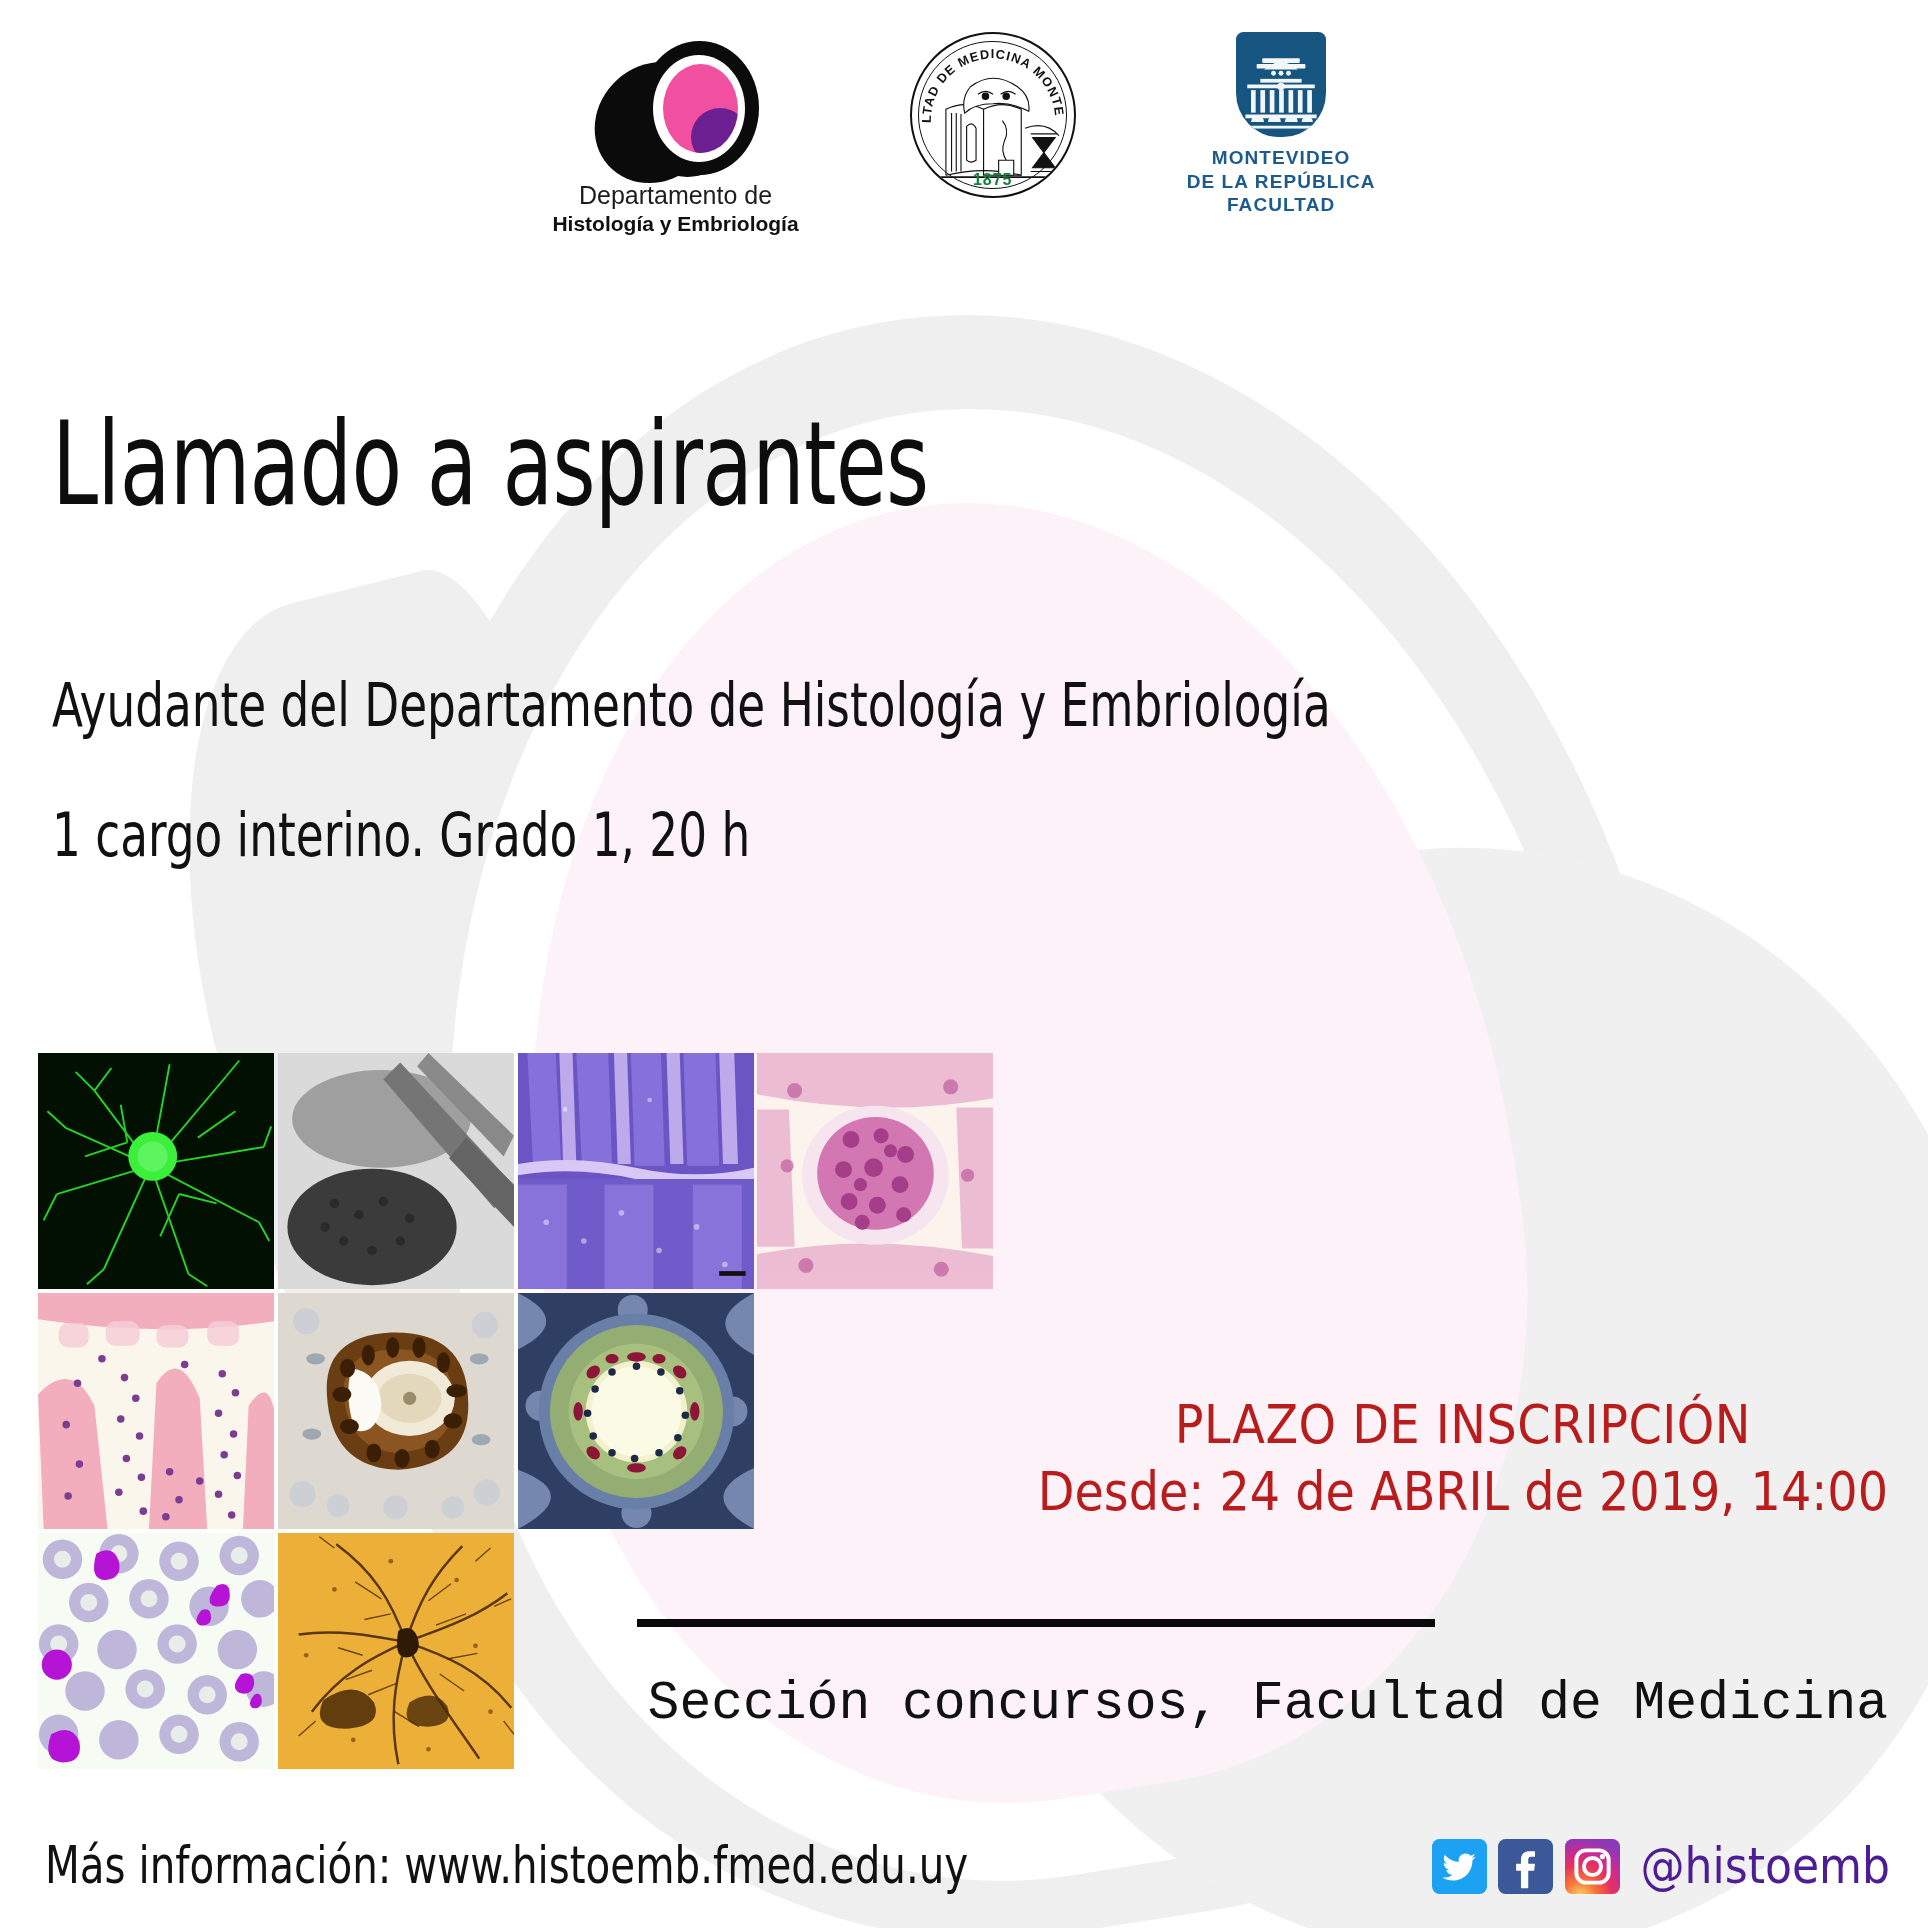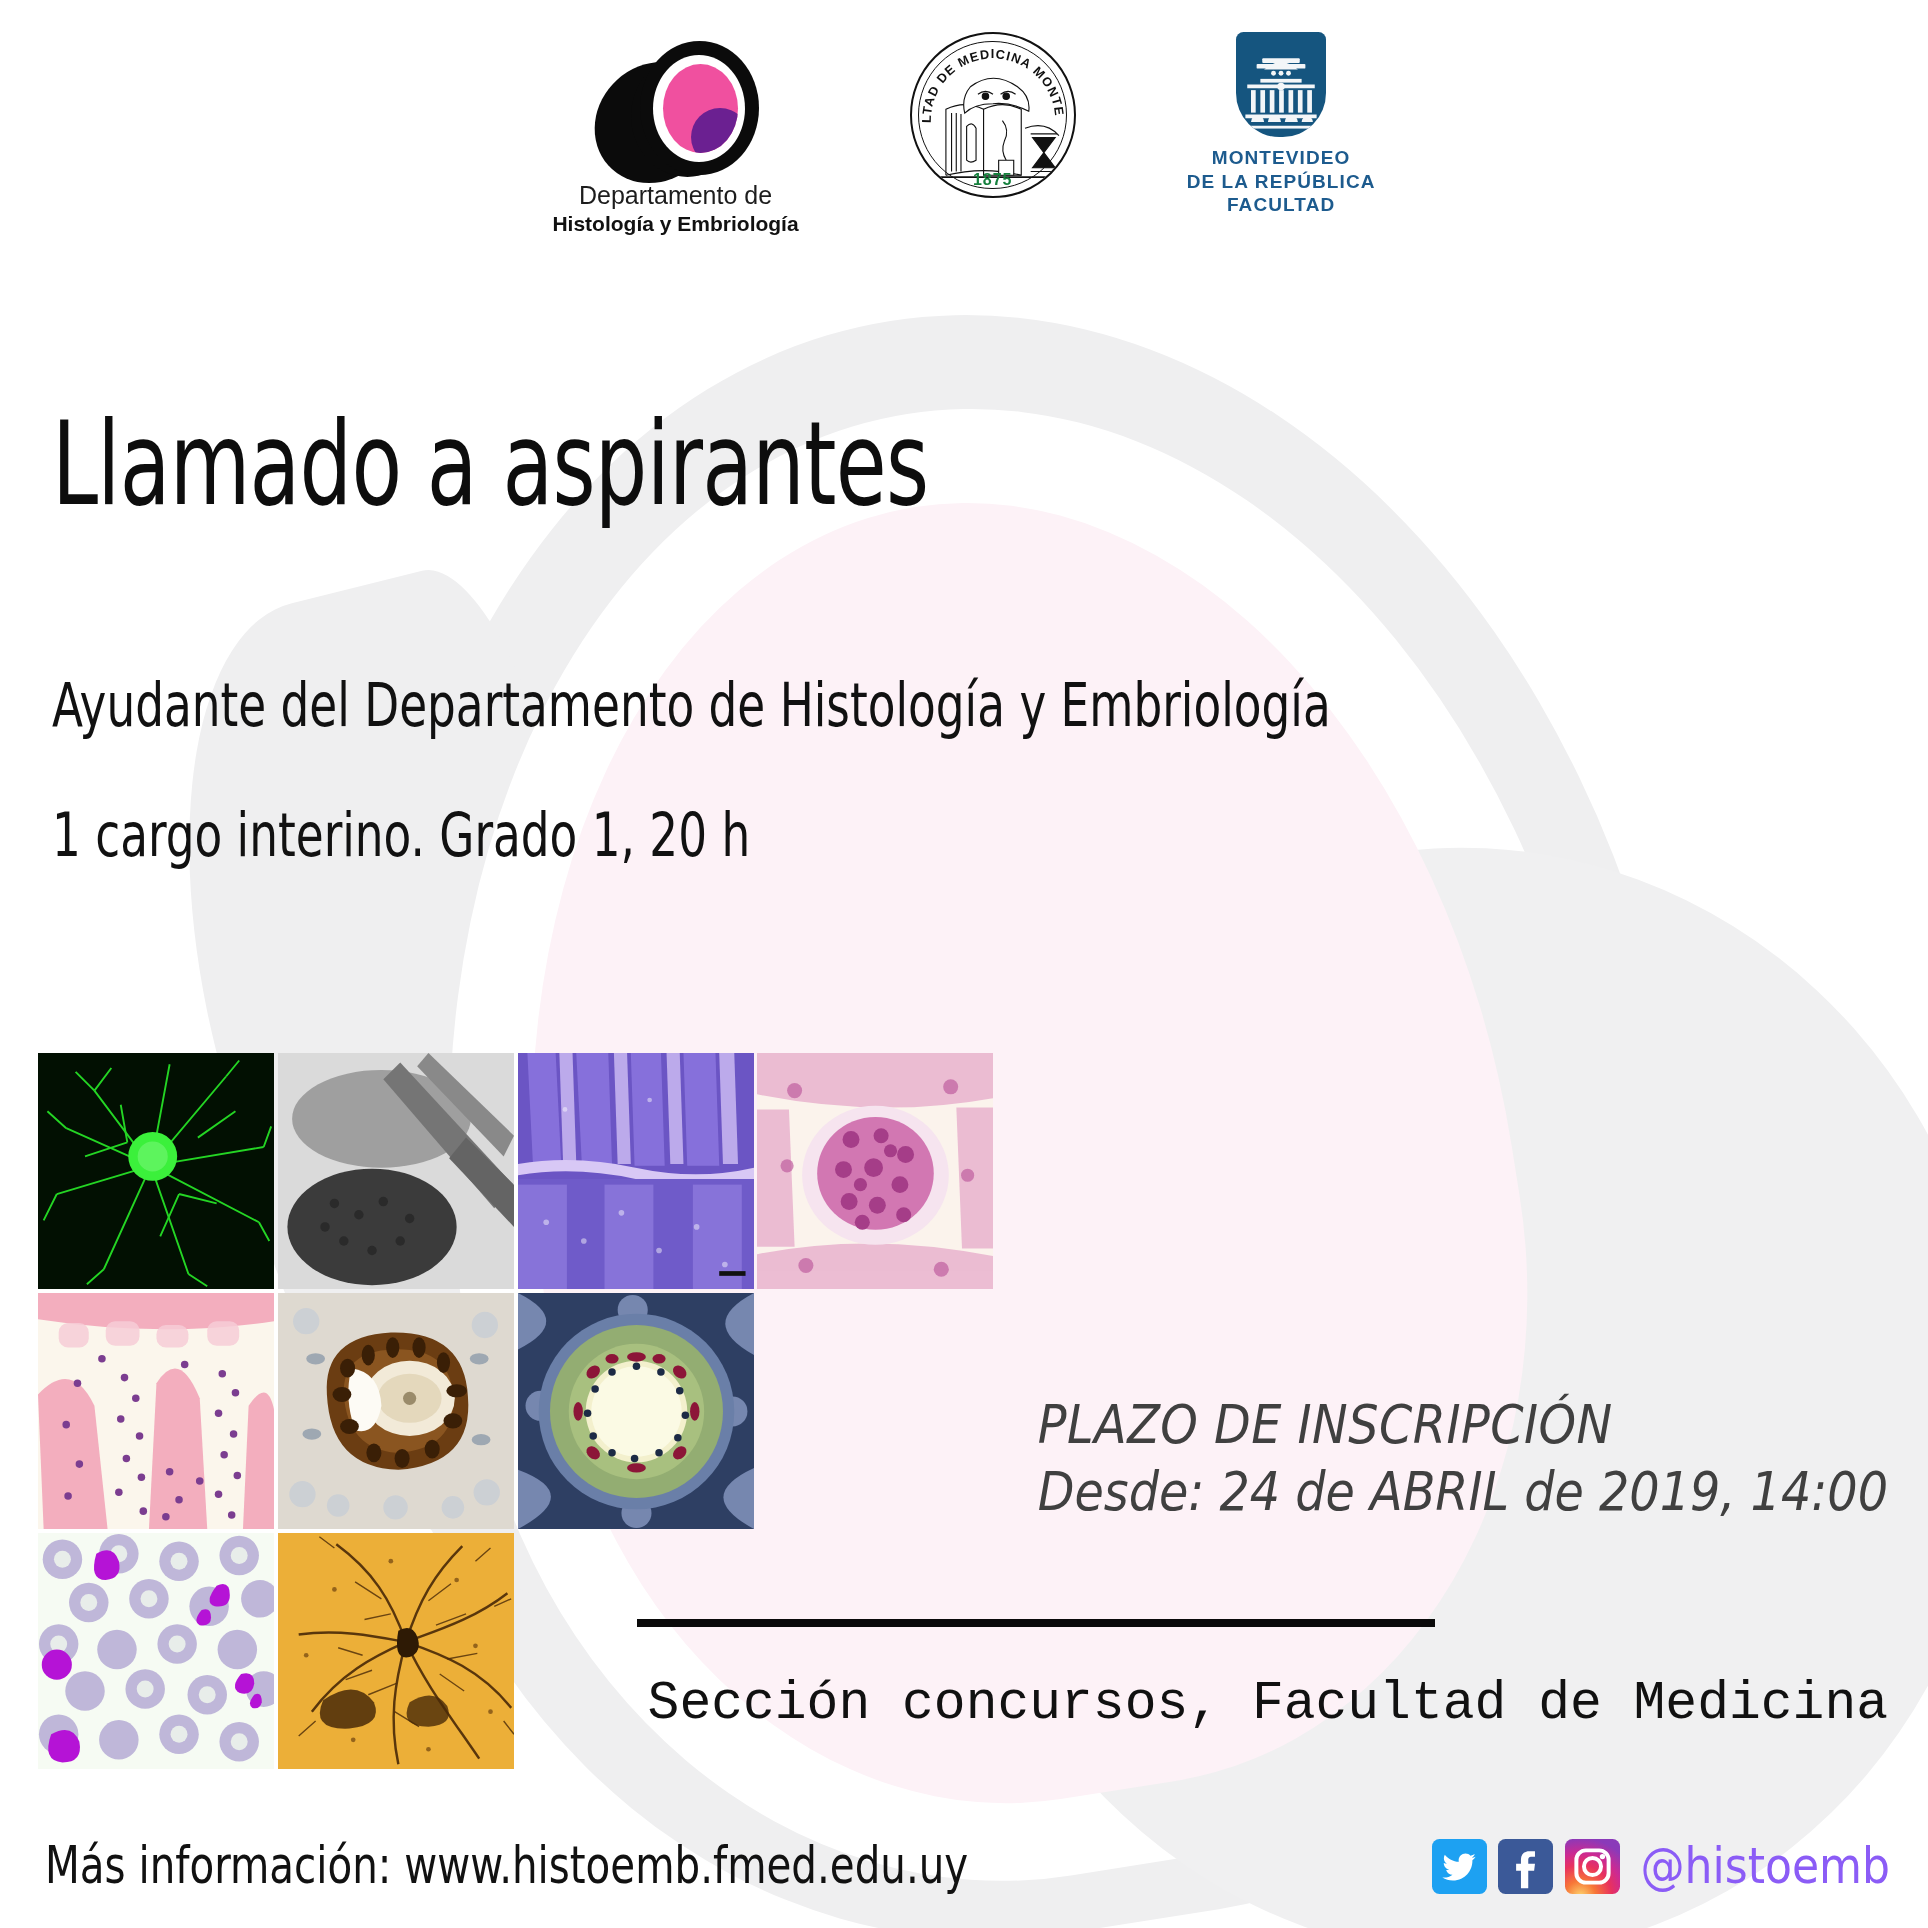--- a/index.html
+++ b/index.html
@@ -148,24 +148,23 @@
     display:grid;grid-template-columns:repeat(4,236px);
     grid-auto-rows:236px;gap:3.8px;
   }
   .cell{width:236px;height:236px;overflow:hidden;position:relative;}
   .cell svg{display:block;width:236px;height:236px;}
   .cell.empty{background:transparent;}
 
   
   .info{
     position:absolute;right:40px;top:1392px;z-index:6;
-    text-align:left;
+    text-align:center;
     font-family:"Liberation Sans Narrow","DejaVu Sans Condensed","Liberation Sans",sans-serif;
-    color:#404040;
-    font-style:italic;
+    color:#b91c1c;
   }
   .info .hdr{font-size:53px;line-height:1.26;letter-spacing:0.5px;}
   .info .ln{font-size:53px;line-height:1.26;}
   .rule{
     position:absolute;left:637px;top:1619px;width:798px;height:7.5px;
     background:#0a0a0a;z-index:6;
   }
   .seccion{
     position:absolute;right:40px;top:1674px;z-index:6;
     text-align:right;color:#111;
@@ -187,21 +186,21 @@
   .sicon{width:55px;height:55px;border-radius:7.5px;position:relative;display:block;}
   .sicon.tw{background:#1da1f2;}
   .sicon.fb{background:#3b5998;}
   .sicon.ig{
     background:
       radial-gradient(circle at 28% 104%, #fdd56f 0%, #f77737 22%, #e8315f 45%, #cc2a92 62%, #8a3ab9 84%);
   }
   .sicon svg{position:absolute;left:0;top:0;}
   .handle{
     font-family:"Liberation Sans Narrow","DejaVu Sans Condensed","Liberation Sans",sans-serif;
-    font-size:49px;color:#8b5cf6;margin-left:9.4px;
+    font-size:49px;color:#4c1d95;margin-left:9.4px;
   }
 </style>
 </head>
 <body>
 
 <div class="poster">
 
   <div class="wm wm-outer"></div>
   <div class="wm wm-tail"></div>
   <div class="wm wm-white"></div>

